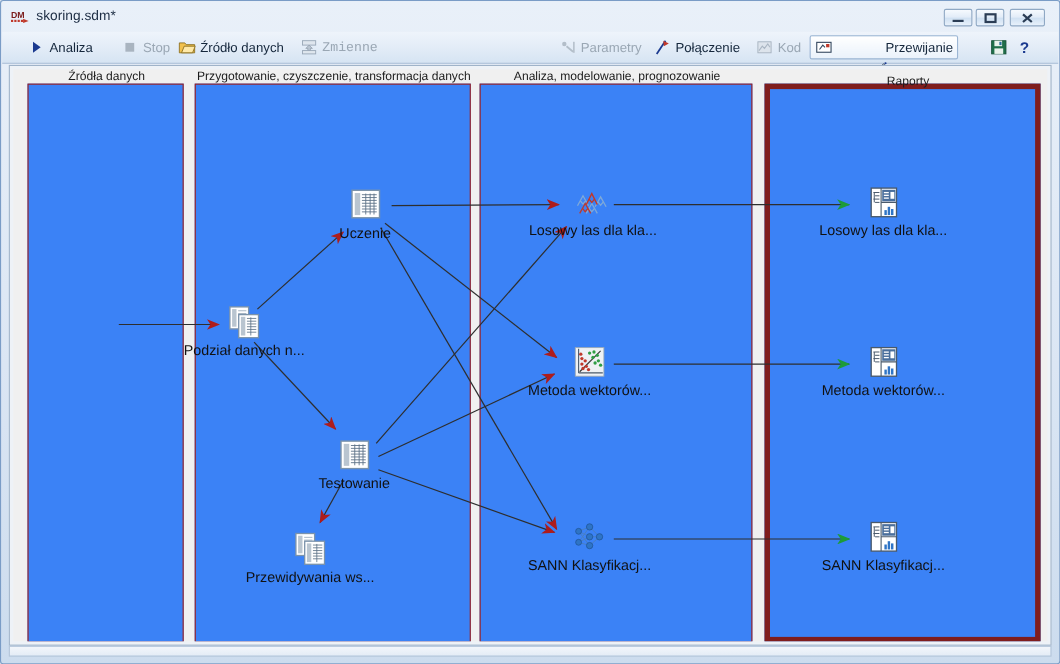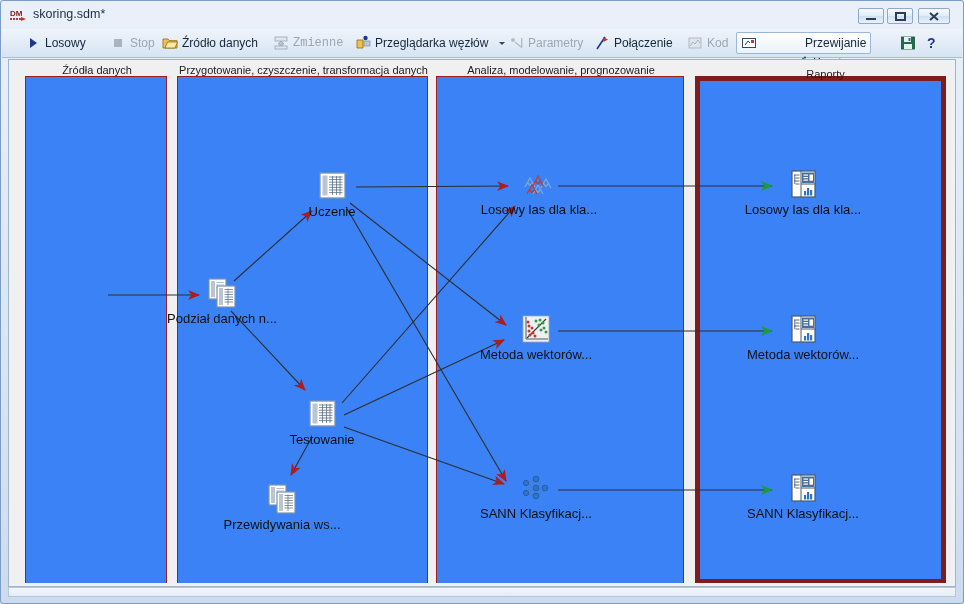--- a/index.html
+++ b/index.html
@@ -138,21 +138,21 @@
   </div>
 
   <div id="toolbar">
 
     <div class="tbitem" style="left:18px;">
       <span class="ticon">
         <svg width="16" height="16" viewBox="0 0 16 16">
             <path d="M5 3 L12 8 L5 13 Z" fill="#1b3a8f"></path>
           </svg>
       </span>
-      <span>Losowy</span>
+      <span>Analiza</span>
     </div>
 
     <div class="tbitem disabled" style="left:103px;">
       <span class="ticon">
         <svg width="16" height="16" viewBox="0 0 16 16">
             <rect x="4" y="4" width="8" height="8" fill="#a9b4c0"></rect>
           </svg>
       </span>
       <span>Stop</span>
     </div>
@@ -171,35 +171,20 @@
       <span class="ticon">
         <svg width="16" height="16" viewBox="0 0 16 16">
           <rect x="2" y="2" width="12" height="4" fill="#dfe6ee" stroke="#97a5b5" stroke-width="0.8"></rect>
           <path d="M8 6 L11 9 H9.2 v2 H6.8 v-2 H5 Z" fill="#b9c4d1" stroke="#8b97a5" stroke-width="0.6"></path>
           <rect x="2" y="11" width="12" height="3" fill="#dfe6ee" stroke="#97a5b5" stroke-width="0.8"></rect>
         </svg>
       </span>
       <span>Zmienne</span>
     </div>
 
-    <div class="tbitem" style="left:348px;">
-      <span class="ticon">
-        <svg width="16" height="16" viewBox="0 0 16 16">
-          <circle cx="10.5" cy="3" r="2.2" fill="#1b3a8f"></circle>
-          <rect x="9" y="6" width="6" height="5" fill="#bfc9d6" stroke="#7d8b9b" stroke-width="0.7"></rect>
-          <path d="M2 5 h6 v8 h-6 Z" fill="#f2c14e" stroke="#8a6d1d" stroke-width="0.8"></path>
-        </svg>
-      </span>
-      <span>Przeglądarka węzłów</span>
-      <span style="margin-left:6px;">
-        <svg width="8" height="8" viewBox="0 0 8 8">
-            <path d="M1 3 L4 6 L7 3 Z" fill="#33445c"></path>
-          </svg>
-      </span>
-    </div>
 
     <div class="tbitem disabled" style="left:501px;">
       <span class="ticon">
         <svg width="16" height="16" viewBox="0 0 16 16">
           <circle cx="5" cy="5" r="2" fill="#b3bec9"></circle>
           <path d="M7 7 L13 12" stroke="#b3bec9" stroke-width="1.6"></path>
           <rect x="13" y="3" width="1.4" height="10" fill="#b3bec9"></rect>
         </svg>
       </span>
       <span>Parametry</span>

